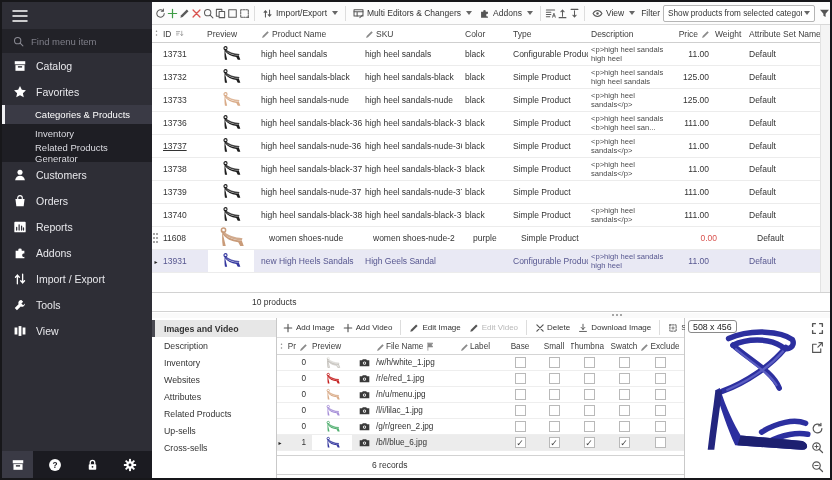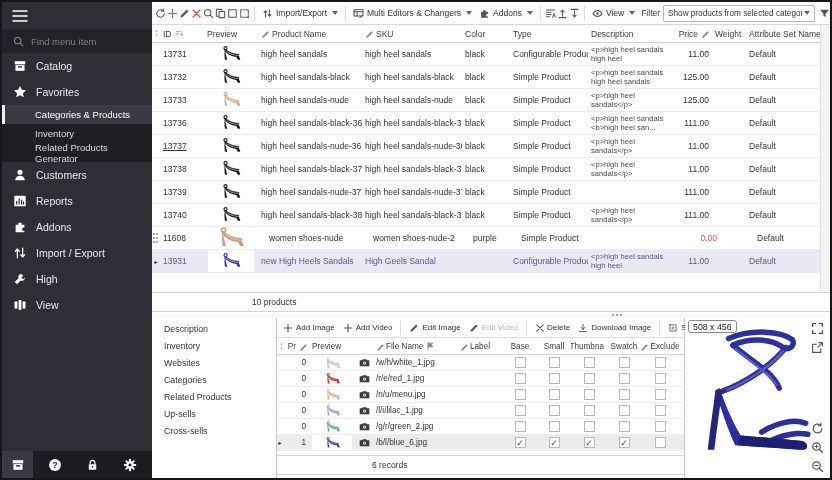--- a/index.html
+++ b/index.html
@@ -147,20 +147,29 @@
             <svg viewBox="0 0 16 16" width="100%" height="100%" fill="none" stroke="currentColor" stroke-width="1.5" stroke-linecap="round" stroke-linejoin="round">
               <circle cx="8" cy="4.8" r="2.9" fill="currentColor" stroke="none"></circle>
               <path d="M2.4 14c.6-3.4 2.9-5.1 5.6-5.1s5 1.7 5.6 5.1z" fill="currentColor" stroke="none"></path>
             </svg>
           </span>
           <span>Customers</span>
         </div>
         <div class="nav-item">
           <span class="nico">
             <svg viewBox="0 0 16 16" width="100%" height="100%" fill="none" stroke="currentColor" stroke-width="1.5" stroke-linecap="round" stroke-linejoin="round">
+              <path d="M2.8 5.8h10.4l-1 8.2H3.8z" fill="currentColor" stroke="none"></path>
+              <path d="M5.4 6V4.4a2.6 2.6 0 0 1 5.2 0V6" stroke-width="1.3"></path>
+            </svg>
+          </span>
+          <span>Orders</span>
+        </div>
+        <div class="nav-item">
+          <span class="nico">
+            <svg viewBox="0 0 16 16" width="100%" height="100%" fill="none" stroke="currentColor" stroke-width="1.5" stroke-linecap="round" stroke-linejoin="round">
               <rect x="1.5" y="2" width="13" height="12" rx="1" fill="currentColor" stroke="none"></rect>
               <path d="M4.2 11.5V8.3M7 11.5V5.5M9.8 11.5V7M12 11.5V9" stroke="#2e2e36" stroke-width="1.4"></path>
             </svg>
           </span>
           <span>Reports</span>
         </div>
         <div class="nav-item">
           <span class="nico">
             <svg viewBox="0 0 16 16" width="100%" height="100%" fill="none" stroke="currentColor" stroke-width="1.5" stroke-linecap="round" stroke-linejoin="round">
               <path d="M3 5.5h3.2a1.9 1.9 0 1 1 3.6 0H13v3.2a1.9 1.9 0 1 0 0 3.6V14H3z" fill="currentColor" stroke="none"></path>
@@ -176,21 +185,21 @@
             </svg>
           </span>
           <span>Import / Export</span>
         </div>
         <div class="nav-item">
           <span class="nico">
             <svg viewBox="0 0 16 16" width="100%" height="100%" fill="none" stroke="currentColor" stroke-width="1.5" stroke-linecap="round" stroke-linejoin="round">
               <path d="M9.6 2.2a3.6 3.6 0 0 0-3.3 4.9L2 11.5 4.5 14l4.4-4.3a3.6 3.6 0 0 0 4.9-3.3l-2.2 2-2-2 2-2.2z" fill="currentColor" stroke="none"></path>
             </svg>
           </span>
-          <span>High</span>
+          <span>Tools</span>
         </div>
         <div class="nav-item">
           <span class="nico">
             <svg viewBox="0 0 16 16" width="100%" height="100%" fill="none" stroke="currentColor" stroke-width="1.5" stroke-linecap="round" stroke-linejoin="round">
               <rect x="1.8" y="4" width="3.2" height="8" fill="currentColor" stroke="none"></rect>
               <rect x="6.4" y="2.4" width="3.2" height="11.2" fill="currentColor" stroke="none"></rect>
               <rect x="11" y="4" width="3.2" height="8" fill="currentColor" stroke="none"></rect>
             </svg>
           </span>
           <span>View</span>
@@ -660,31 +669,34 @@
       <span class="col">
           <i class="gdot"></i>
           <i class="gdot"></i>
           <i class="gdot"></i>
         </span>
     </div>
 
     <div class="bottom">
 
       <div class="tabs">
+          <div class="tab selected">
+            <span>Images and Video</span>
+          </div>
           <div class="tab">
             <span>Description</span>
           </div>
           <div class="tab">
             <span>Inventory</span>
           </div>
           <div class="tab">
             <span>Websites</span>
           </div>
           <div class="tab">
-            <span>Categories</span>
+            <span>Attributes</span>
           </div>
           <div class="tab">
             <span>Related Products</span>
           </div>
           <div class="tab">
             <span>Up-sells</span>
           </div>
           <div class="tab">
             <span>Cross-sells</span>
           </div>

